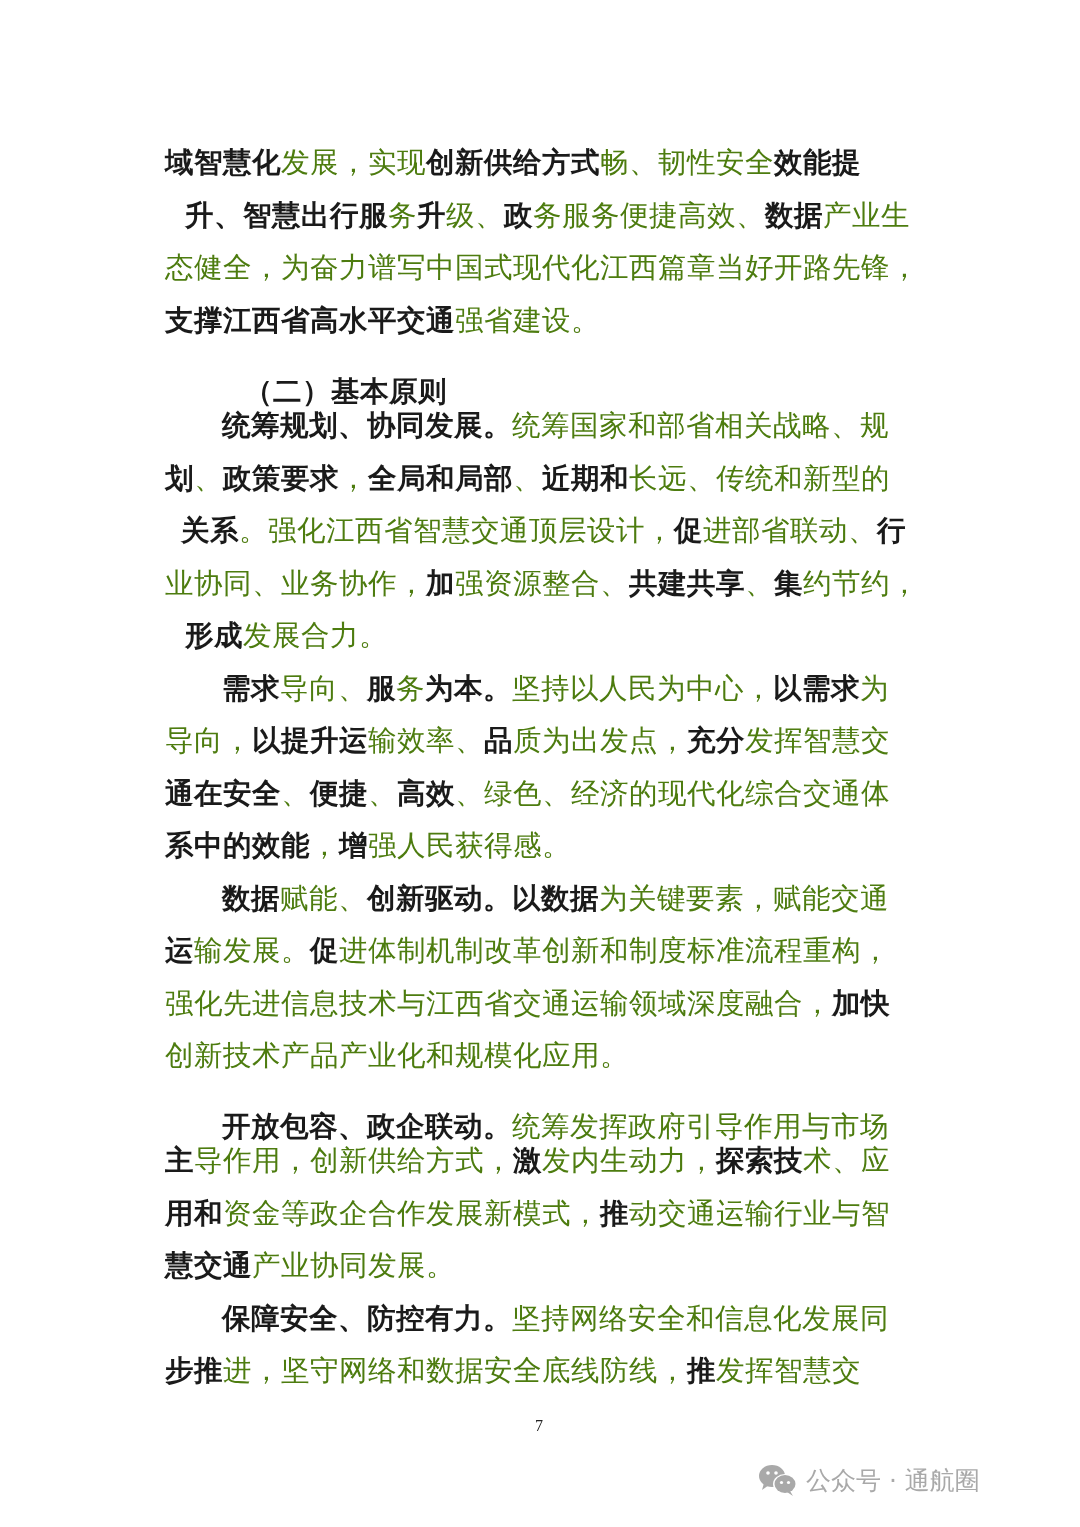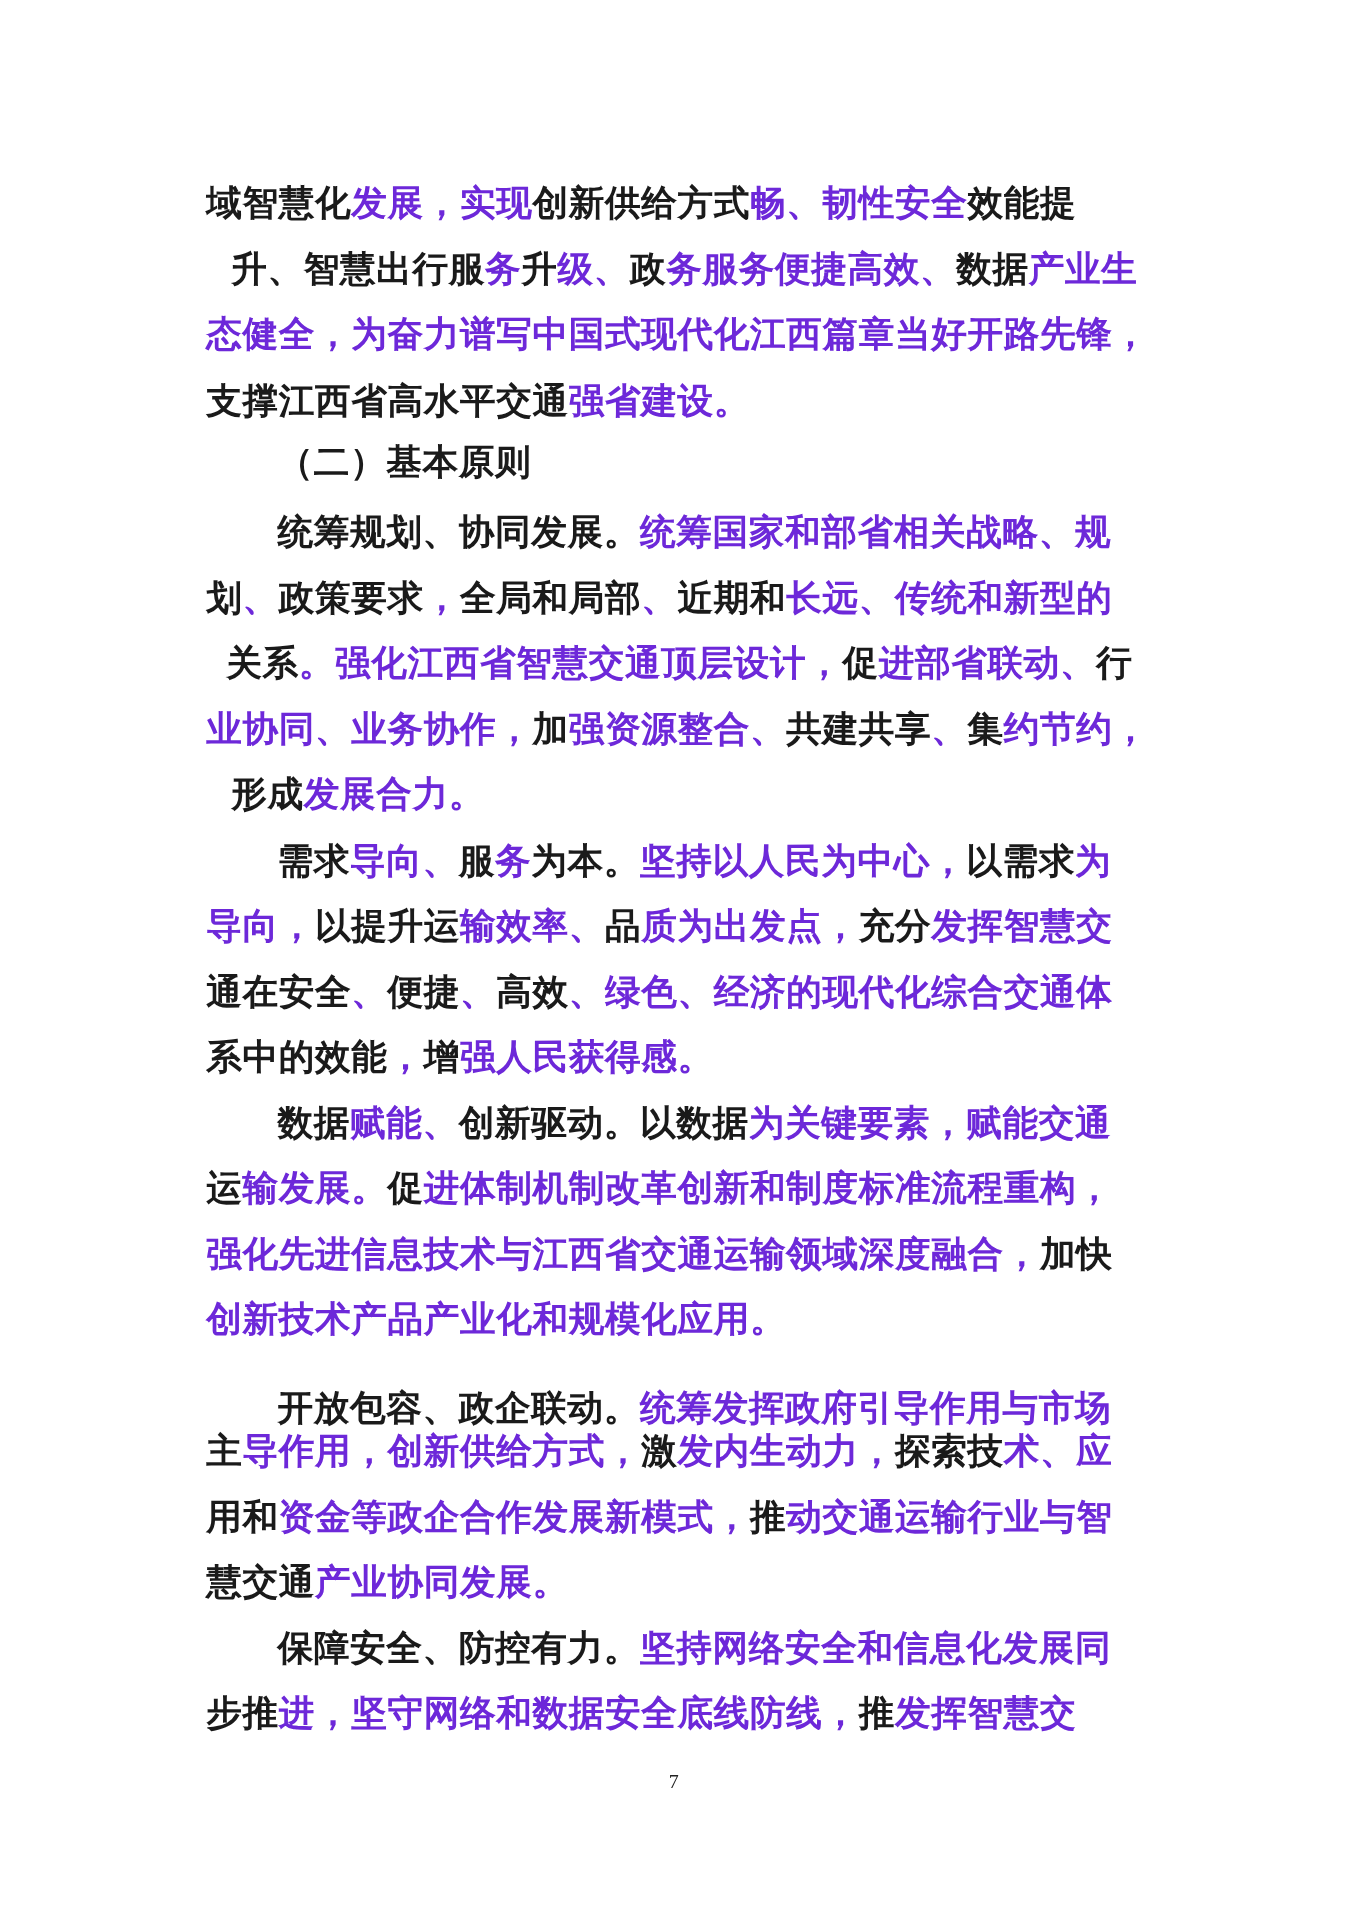--- a/index.html
+++ b/index.html
@@ -3,37 +3,37 @@
 <meta charset="utf-8">
 <style>
   html, body { margin: 0; padding: 0; background: #ffffff; }
   body { width: 1080px; height: 1527px; position: relative; overflow: hidden;
          font-family: "DejaVu Sans", "Liberation Sans", sans-serif; color: #1a1a1a; }
   .page { position: absolute; left: 0; top: 0; width: 1080px; height: 1527px; }
   .line { position: absolute; left: 165px; height: 40px; font-size: 28.5px; line-height: 40px;
           white-space: nowrap; letter-spacing: 0.5px; }
   .line.indent { left: 222px; }
   .seg.b { font-weight: bold; }
-  .seg.r { font-weight: bold; color: #6d28d9; }
+  .seg.r { font-weight: normal; color: #4d7c0f; }
   .pagenum { position: absolute; left: 535px; top: 1417px; font-family: "Liberation Serif", serif;
              font-size: 16px; color: #222; }
   .watermark { position: absolute; left: 758px; top: 1460px; height: 40px; display: flex; align-items: center;
                color: #a9a9a9; font-size: 25px; }
   .wm-icon { width: 40px; height: 34px; margin-right: 8px; position: relative; }
 </style>
 </head>
 <body>
 
 <div class="page">
   <div id="lines">
       <div class="line" style="top: 143px;"><span class="seg b">域智慧化</span><span class="seg r">发展，实现</span><span class="seg b">创新供给方式</span><span class="seg r">畅、韧性安全</span><span class="seg b">效能提</span></div>
       <div class="line" style="top: 196px; margin-left: 20px;"><span class="seg b">升、智慧出行服</span><span class="seg r">务</span><span class="seg b">升</span><span class="seg r">级、</span><span class="seg b">政</span><span class="seg r">务服务便捷高效、</span><span class="seg b">数据</span><span class="seg r">产业生</span></div>
       <div class="line" style="top: 248px;"><span class="seg r">态健全，为奋力谱写中国式现代化江西篇章当好开路先锋，</span></div>
       <div class="line" style="top: 301px;"><span class="seg b">支撑江西省高水平交通</span><span class="seg r">强省建设。</span></div>
-      <div class="line indent" style="top: 350px;"><span class="seg b">（二）基本原则</span></div>
+      <div class="line indent" style="top: 372px; margin-left: 22px;"><span class="seg b">（二）基本原则</span></div>
       <div class="line indent" style="top: 406px;"><span class="seg b">统筹规划、协同发展。</span><span class="seg r">统筹国家和部省相关战略、规</span></div>
       <div class="line" style="top: 459px;"><span class="seg b">划</span><span class="seg r">、</span><span class="seg b">政策要求</span><span class="seg r">，</span><span class="seg b">全局和局部</span><span class="seg r">、</span><span class="seg b">近期和</span><span class="seg r">长远、传统和新型的</span></div>
       <div class="line" style="top: 511px; margin-left: 16px;"><span class="seg b">关系</span><span class="seg r">。强化江西省智慧交通顶层设计，</span><span class="seg b">促</span><span class="seg r">进部省联动、</span><span class="seg b">行</span></div>
       <div class="line" style="top: 564px;"><span class="seg r">业协同、业务协作，</span><span class="seg b">加</span><span class="seg r">强资源整合、</span><span class="seg b">共建共享</span><span class="seg r">、</span><span class="seg b">集</span><span class="seg r">约节约，</span></div>
       <div class="line" style="top: 616px; margin-left: 20px;"><span class="seg b">形成</span><span class="seg r">发展合力。</span></div>
       <div class="line indent" style="top: 669px;"><span class="seg b">需求</span><span class="seg r">导向、</span><span class="seg b">服</span><span class="seg r">务</span><span class="seg b">为本。</span><span class="seg r">坚持以人民为中心，</span><span class="seg b">以需求</span><span class="seg r">为</span></div>
       <div class="line" style="top: 721px;"><span class="seg r">导向，</span><span class="seg b">以提升运</span><span class="seg r">输效率、</span><span class="seg b">品</span><span class="seg r">质为出发点，</span><span class="seg b">充分</span><span class="seg r">发挥智慧交</span></div>
       <div class="line" style="top: 774px;"><span class="seg b">通在安全</span><span class="seg r">、</span><span class="seg b">便捷</span><span class="seg r">、</span><span class="seg b">高效</span><span class="seg r">、绿色、经济的现代化综合交通体</span></div>
       <div class="line" style="top: 826px;"><span class="seg b">系中的效能</span><span class="seg r">，</span><span class="seg b">增</span><span class="seg r">强人民获得感。</span></div>
       <div class="line indent" style="top: 879px;"><span class="seg b">数据</span><span class="seg r">赋能、</span><span class="seg b">创新</span><span class="seg b">驱动。</span><span class="seg b">以数据</span><span class="seg r">为关键要素，赋能交通</span></div>
@@ -41,13 +41,29 @@
       <div class="line" style="top: 984px;"><span class="seg r">强化先进信息技术与江西省交通运输领域深度融合，</span><span class="seg b">加快</span></div>
       <div class="line" style="top: 1036px;"><span class="seg r">创新技术产品产业化和规模化应用。</span></div>
       <div class="line indent" style="top: 1107px; text-align: right;"><span class="seg b">开放包容、政企</span><span class="seg b">联动。</span><span class="seg r">统筹发挥政府引导作用与市场</span></div>
       <div class="line" style="top: 1141px;"><span class="seg b">主</span><span class="seg r">导作用，创新供给方式，</span><span class="seg b">激</span><span class="seg r">发内生动力，</span><span class="seg b">探索技</span><span class="seg r">术、应</span></div>
       <div class="line" style="top: 1194px;"><span class="seg b">用和</span><span class="seg r">资金等政企合作发展新模式，</span><span class="seg b">推</span><span class="seg r">动交通运输行业与智</span></div>
       <div class="line" style="top: 1246px;"><span class="seg b">慧交通</span><span class="seg r">产业协同发展。</span></div>
       <div class="line indent" style="top: 1299px;"><span class="seg b">保障安全、防控有力。</span><span class="seg r">坚持网络安全和信息化发展同</span></div>
       <div class="line" style="top: 1351px;"><span class="seg b">步推</span><span class="seg r">进，坚守网络和数据安全底线防线，</span><span class="seg b">推</span><span class="seg r">发挥智慧交</span></div>
     </div>
   <div class="pagenum">7</div>
+  <div class="watermark">
+    <span class="wm-icon">
+      <svg width="40" height="34" viewBox="0 0 40 34">
+        <ellipse cx="14" cy="13" rx="13" ry="11" fill="#a9a9a9"></ellipse>
+        <path d="M6 20 L4 27 L11 22 Z" fill="#a9a9a9"></path>
+        <circle cx="10" cy="10" r="1.8" fill="#fff"></circle>
+        <circle cx="18" cy="10" r="1.8" fill="#fff"></circle>
+        <ellipse cx="27" cy="21" rx="12" ry="10" fill="#fff"></ellipse>
+        <ellipse cx="27" cy="21" rx="10.5" ry="9" fill="#a9a9a9"></ellipse>
+        <path d="M32 28 L35 33 L29 29 Z" fill="#a9a9a9"></path>
+        <circle cx="23.5" cy="19.5" r="1.6" fill="#fff"></circle>
+        <circle cx="30.5" cy="19.5" r="1.6" fill="#fff"></circle>
+      </svg>
+    </span>
+    <span>公众号 · 通航圈</span>
+  </div>
 </div>
 
 </body></html>

